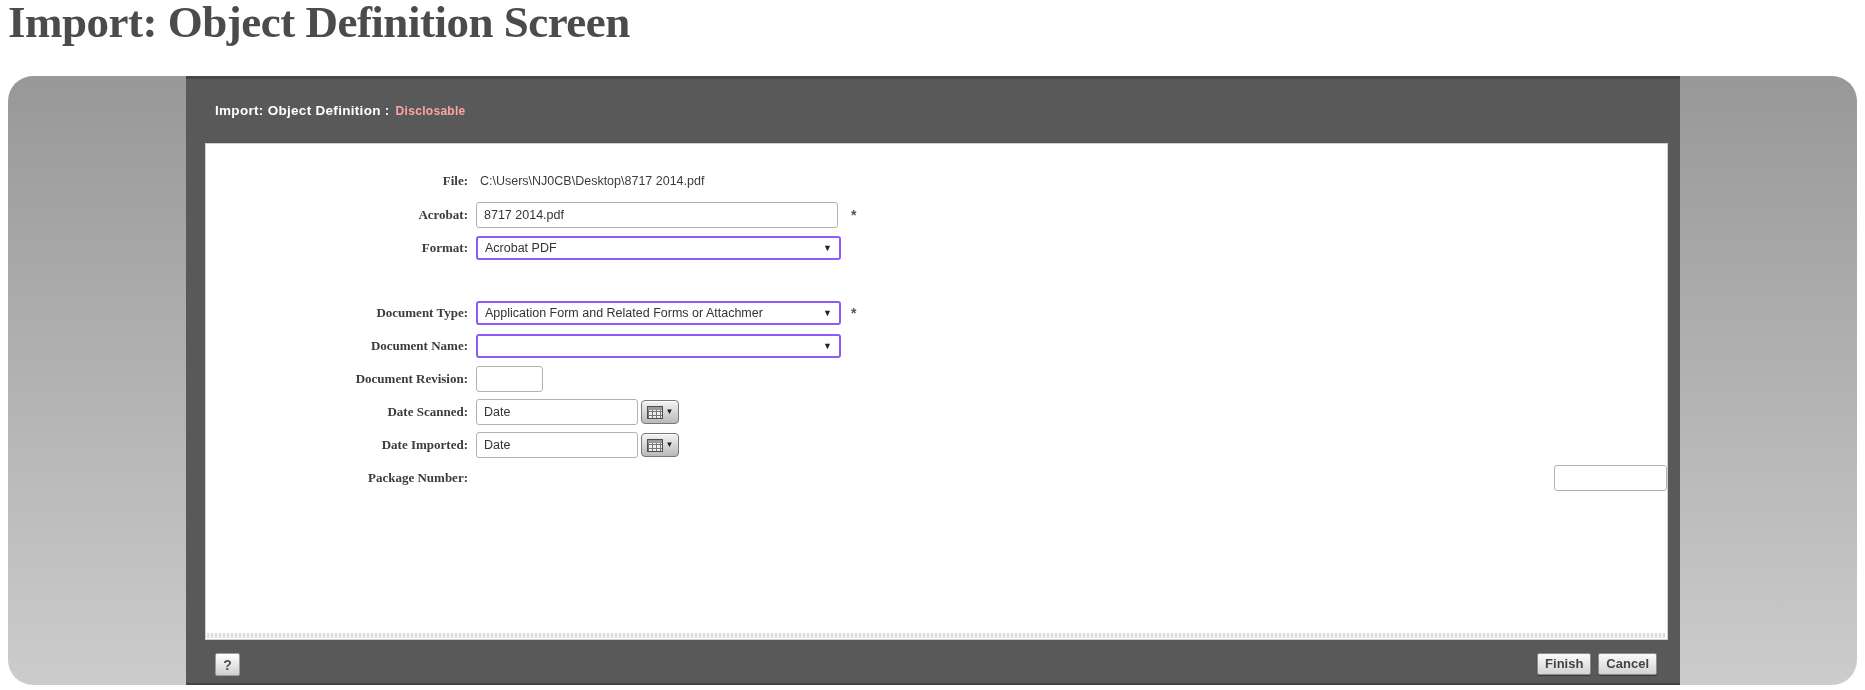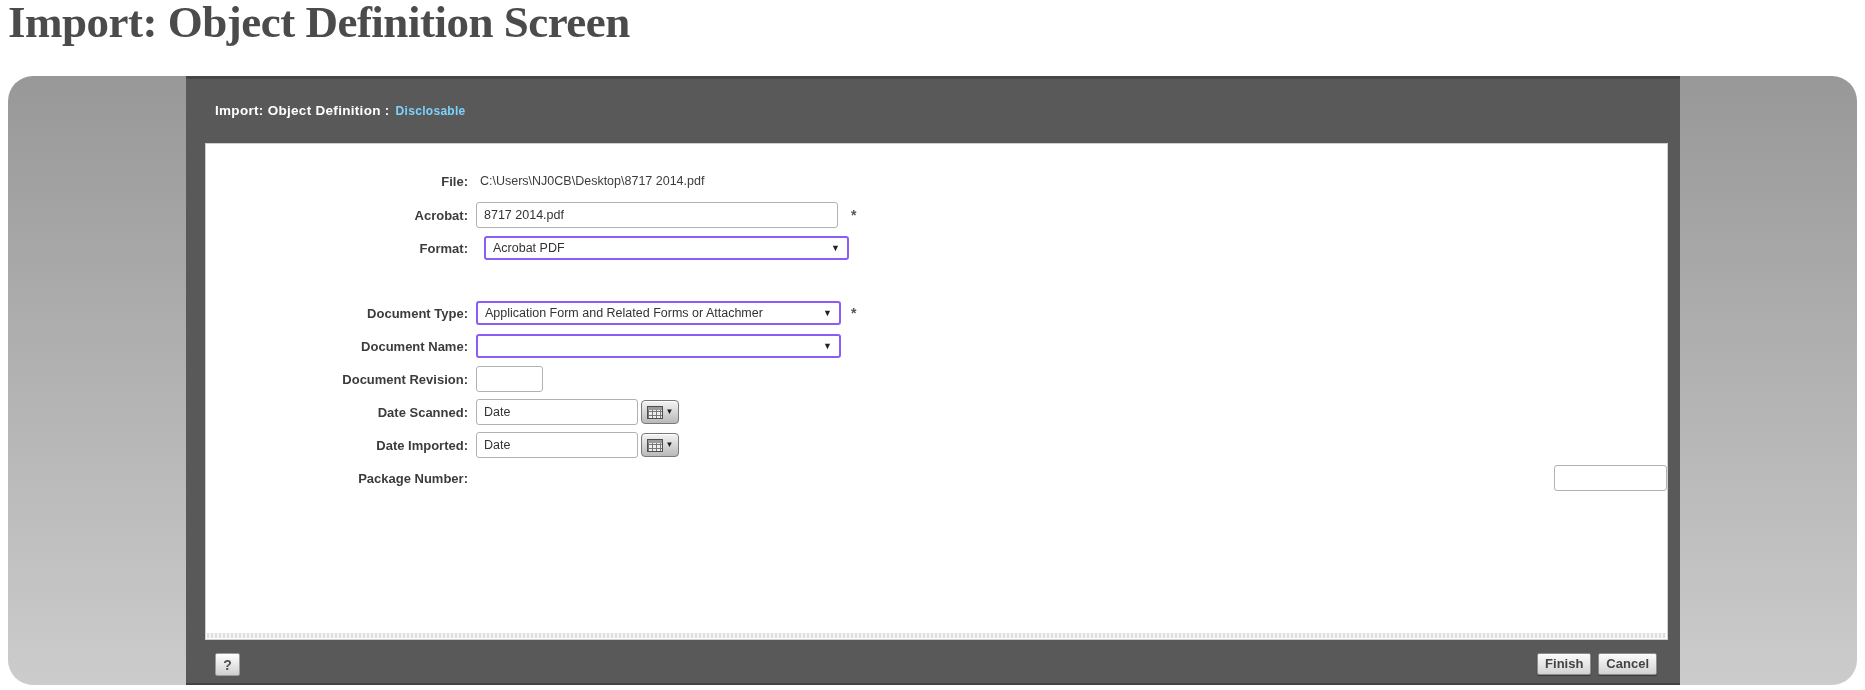--- a/index.html
+++ b/index.html
@@ -30,41 +30,42 @@
     position:absolute; left:178px; top:0; width:1494px; height:609px;
     background:#595959;
     border-top:3px solid #464646;
     border-bottom:2px solid #434343;
   }
   .dialog-header {
     position:absolute; left:29px; top:24px; height:20px;
     display:flex; align-items:baseline; gap:6px; white-space:nowrap;
   }
   .dlg-title  { color:#ffffff; font-weight:bold; font-size:13.5px; letter-spacing:0.3px; }
-  .dlg-subtitle { color:#7dd3fc; font-weight:bold; font-size:12px; letter-spacing:0.3px; }
+  .dlg-subtitle { color:#fca5a5; font-weight:bold; font-size:12px; letter-spacing:0.3px; }
 
   
   .content {
     position:absolute; left:19px; top:64px; width:1463px; height:497px;
     background:#ffffff; border:1px solid #cfcfcf;
   }
   .content::after { 
     content:""; position:absolute; left:1px; right:1px; bottom:1px; height:5px;
     background:repeating-linear-gradient(90deg, #dedede 0 2px, #f4f4f4 2px 4px);
   }
 
   
   .row {
     position:absolute; left:0; height:24px; width:100%;
     display:flex; align-items:center;
   }
   .lbl {
     width:270px; padding-right:8px; flex:0 0 270px;
     text-align:right; font-weight:bold; font-size:13px; color:#3c3c3c;
     white-space:nowrap;
+    font-family:Liberation Serif, serif;
   }
   .file-value { font-size:12.5px; color:#3c3c3c; margin-left:4px; white-space:nowrap; }
 
   .txt {
     height:24px; border:1px solid #b2b2b2; border-radius:3px;
     background:#ffffff; padding:12px 7px; font-size:12.5px; color:#333;
     font-family:"Liberation Sans", sans-serif; outline:none;
   }
   .w-filename { width:362px; }
   .w-rev      { width:67px; }
@@ -122,21 +123,21 @@
     border:1px solid #8c8c8c; border-radius:2px;
     background:linear-gradient(#fcfcfc, #d2d2d2);
     box-shadow:0 1px 1px rgba(0,0,0,0.35);
     font-weight:bold; font-size:13px; color:#434343;
     font-family:"Liberation Sans", sans-serif; cursor:pointer;
   }
 
   
   .r-file     { top:25px;  }
   .r-filename { top:59px;  }
-  .r-format   { top:92px;gap:8px;  }
+  .r-format   { top:92px;  }
   .r-doctype  { top:157px; }
   .r-docname  { top:190px; }
   .r-docrev   { top:223px; }
   .r-datescan { top:256px; }
   .r-dateimp  { top:289px; }
   .r-pkg      { top:322px;justify-content:space-between; }
   .r-dln      { top:355px; }
 </style>
 </head>
 <body>

